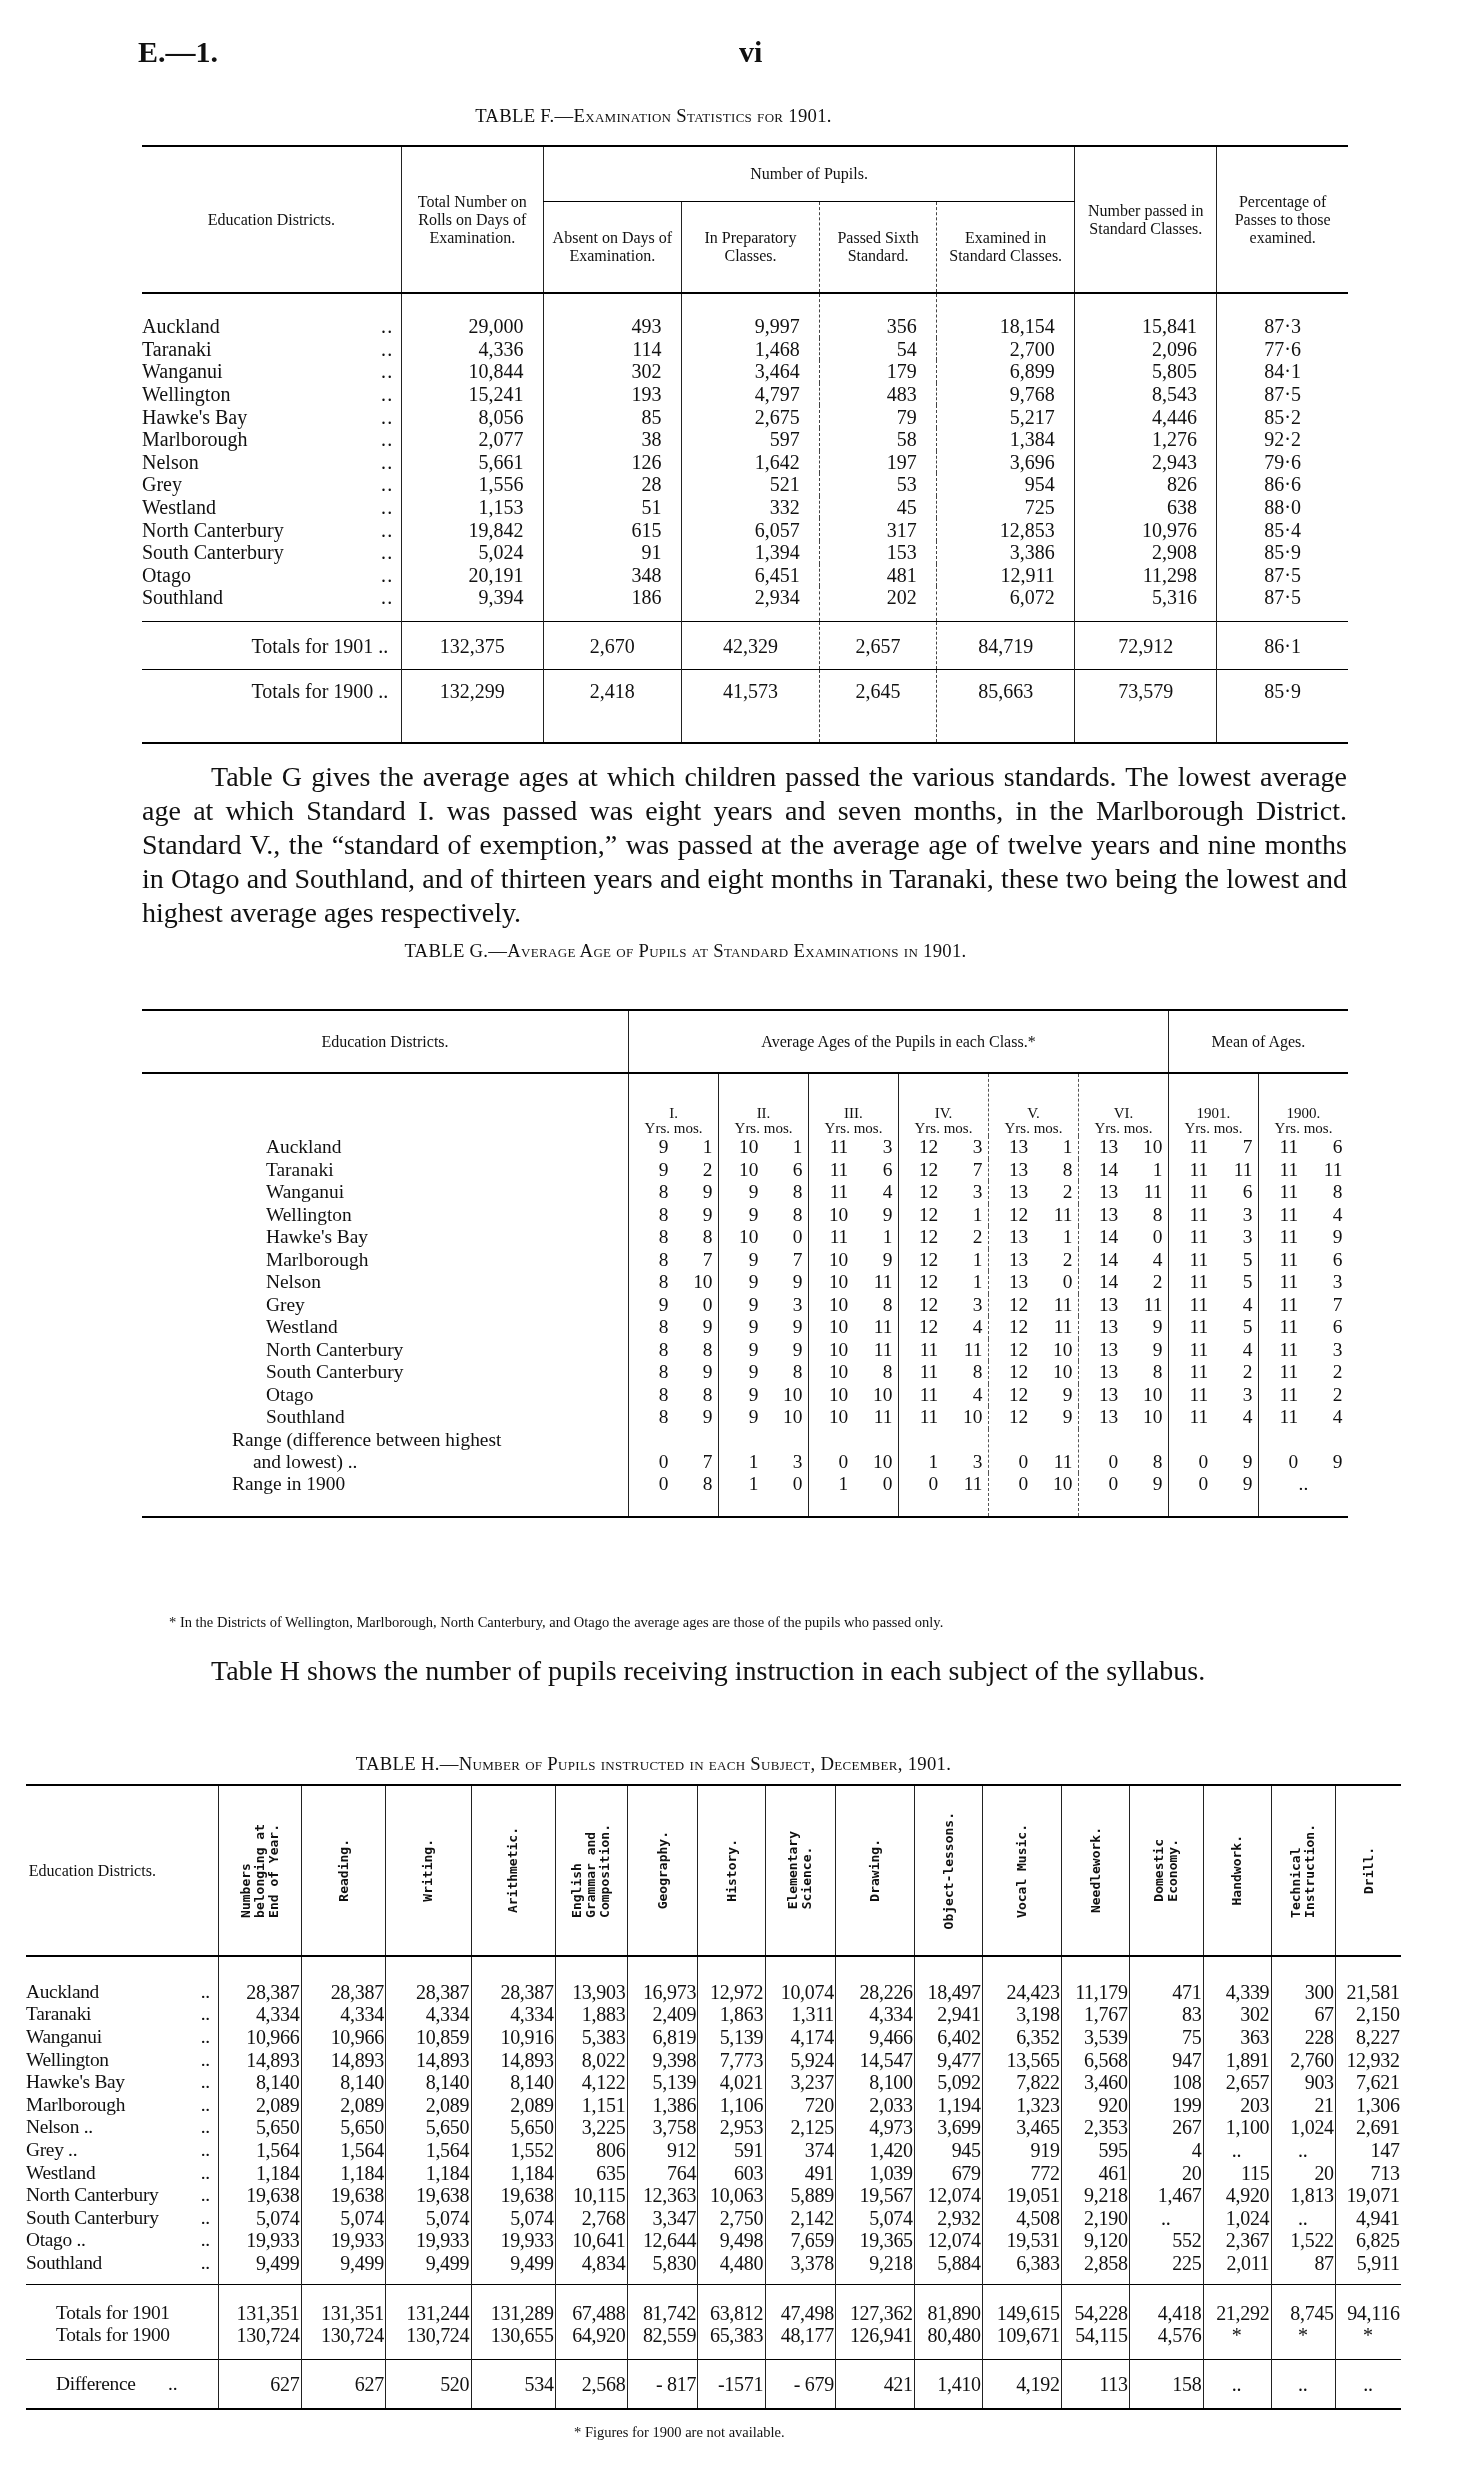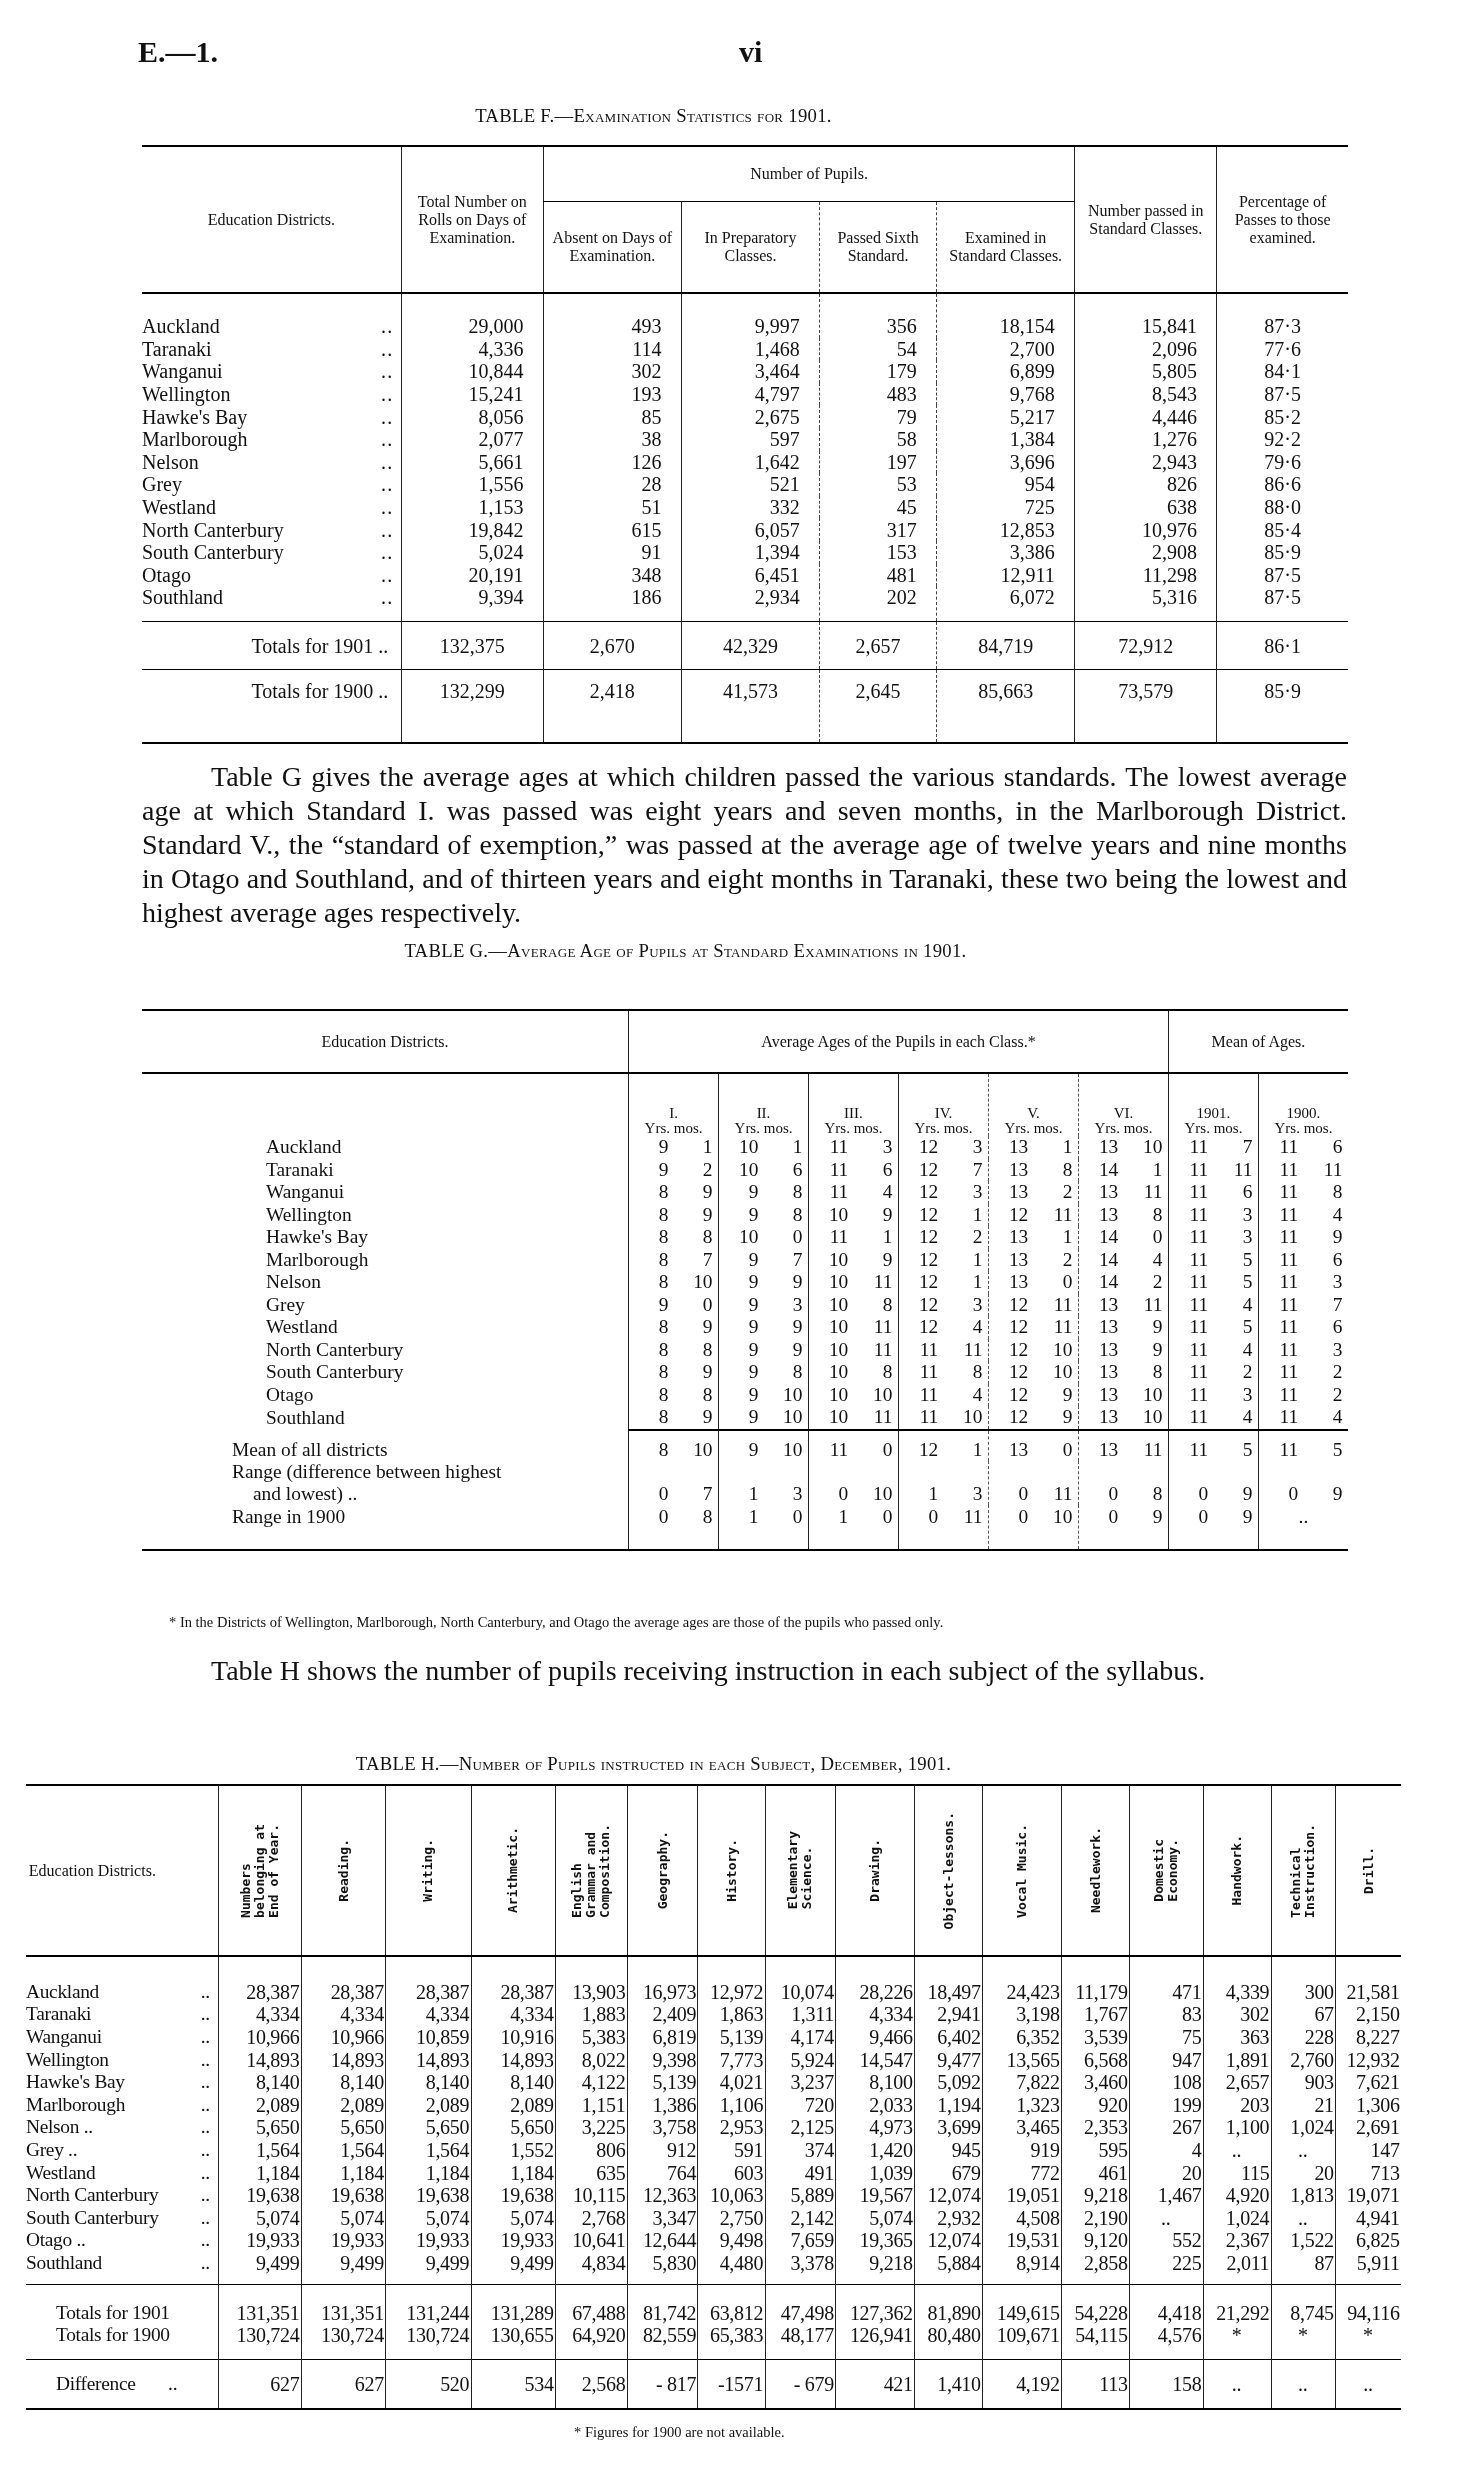--- a/index.html
+++ b/index.html
@@ -578,39 +578,20 @@
         <td class="m">10</td>
         <td class="vld y">12</td>
         <td class="m">9</td>
         <td class="vld y">13</td>
         <td class="m">10</td>
         <td class="vl y">11</td>
         <td class="m">4</td>
         <td class="vl y">11</td>
         <td class="m">4</td>
       </tr>
-      <tr class="sep">
-        <td class="dn sumlabel" style=""><span>Mean of all districts</span></td>
-        <td class="vl y">8</td>
-        <td class="m">10</td>
-        <td class="vl y">9</td>
-        <td class="m">10</td>
-        <td class="vl y">11</td>
-        <td class="m">0</td>
-        <td class="vl y">12</td>
-        <td class="m">1</td>
-        <td class="vld y">13</td>
-        <td class="m">0</td>
-        <td class="vld y">13</td>
-        <td class="m">11</td>
-        <td class="vl y">11</td>
-        <td class="m">5</td>
-        <td class="vl y">11</td>
-        <td class="m">5</td>
-      </tr>
       <tr>
         <td class="dn sumlabel" style="">
           <div>Range (difference between highest</div>
           <div style="padding-left:21px;">and lowest) ..</div>
         </td>
         <td class="vl y" style="vertical-align: bottom;">0</td>
         <td class="m" style="vertical-align: bottom;">7</td>
         <td class="vl y" style="vertical-align: bottom;">1</td>
         <td class="m" style="vertical-align: bottom;">3</td>
         <td class="vl y" style="vertical-align: bottom;">0</td>
@@ -971,21 +952,21 @@
         <td class="vl">9,499</td>
         <td class="vl">9,499</td>
         <td class="vl">9,499</td>
         <td class="vl">9,499</td>
         <td class="vl">4,834</td>
         <td class="vl">5,830</td>
         <td class="vl">4,480</td>
         <td class="vl">3,378</td>
         <td class="vl">9,218</td>
         <td class="vl">5,884</td>
-        <td class="vl">8,914</td>
+        <td class="vl">6,383</td>
         <td class="vl">2,858</td>
         <td class="vl">225</td>
         <td class="vl">2,011</td>
         <td class="vl">87</td>
         <td class="vl">5,911</td>
       </tr>
       <tr class="tot1">
         <td class="dn tlabel"><span>Totals for 1901</span></td>
         <td class="vl">131,351</td>
         <td class="vl">131,351</td>

